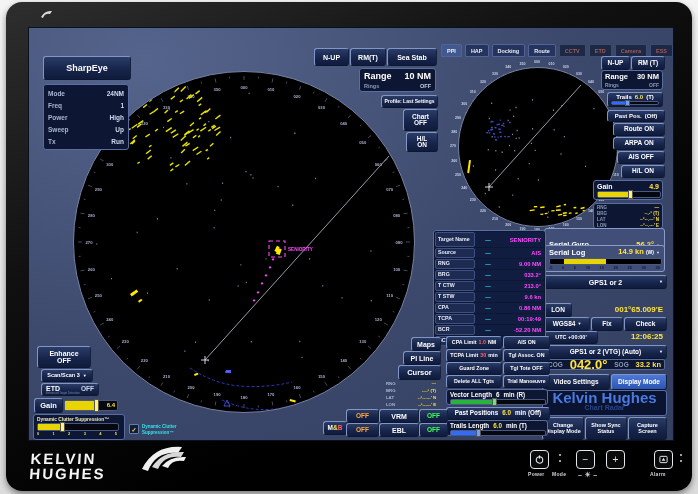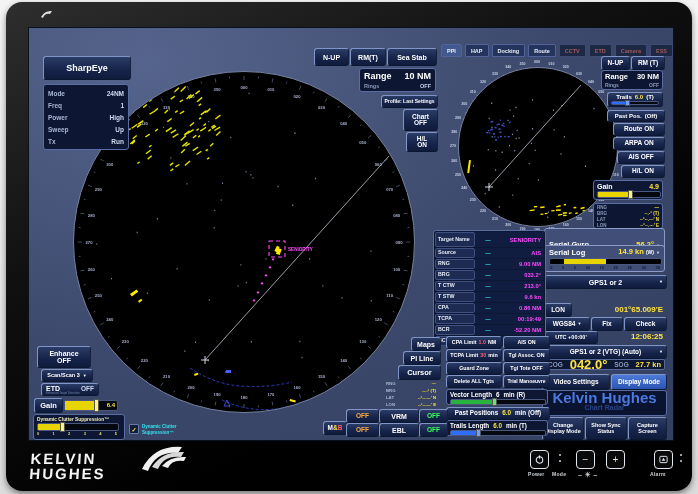--- a/index.html
+++ b/index.html
@@ -718,21 +718,21 @@
     <span class="abs y" style="right:2px;top:1px;font-size:8px">12:06:25</span>
   </div>
   <div class="btn" style="left:515px;top:317px;width:121px;height:12px;font-size:6.5px">
     <span>GPS1 or 2  (VTG) (Auto)</span>
     <span class="abs" style="right:3px;font-size:4px">▼</span>
   </div>
   <div class="abs" style="left:515px;top:331px;width:121px;height:11px;display:flex;align-items:center;justify-content:space-between;font-size:6.5px;background:#0d1734;border:1px solid #55699c;border-radius:2px;padding:0 3px;box-sizing:border-box">
     <span class="dim">COG</span>
     <span class="y" style="font-size:13px">042.0°</span>
     <span class="dim">SOG</span>
-    <span class="y" style="font-size:7.5px">27.7 kn</span>
+    <span class="y" style="font-size:7.5px">33.2 kn</span>
   </div>
   <div class="btn" style="left:513px;top:346px;width:66px;height:14px;font-size:6.5px">
         <span>Video Settings</span>
       </div>
   <div class="btn active" style="left:582px;top:346px;width:54px;height:14px;font-size:6.5px">
         <span>Display Mode</span>
       </div>
   <div class="panel" style="left:513px;top:362px;width:123px;height:24px;background:#0a1330;text-align:center">
     <div style="font-size:15px;color:#4a7ae0;line-height:13px">Kelvin Hughes</div>
     <div style="font-size:7px;color:#2c4488;line-height:8px">Chart Radar</div>

